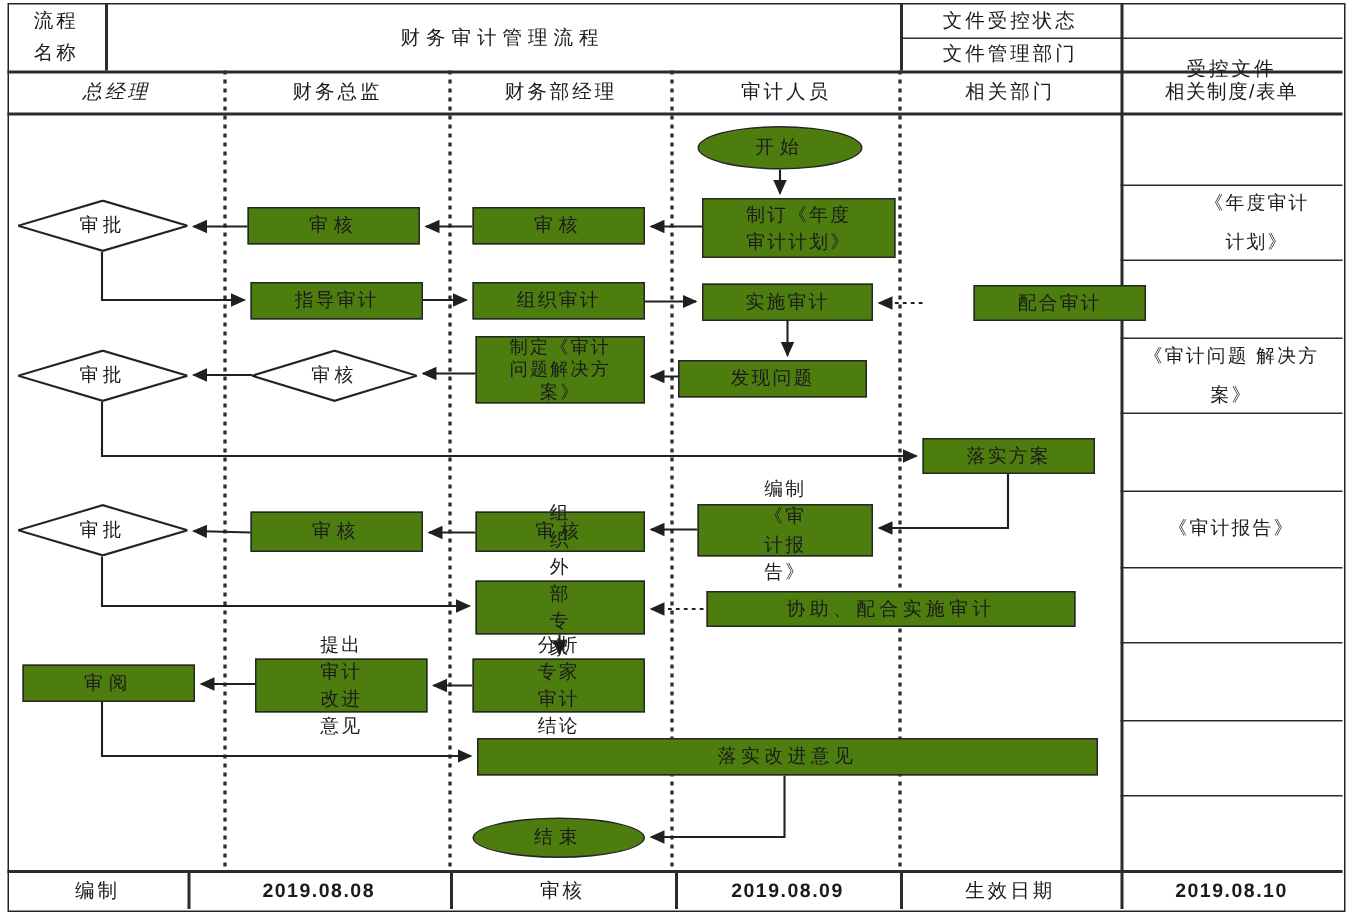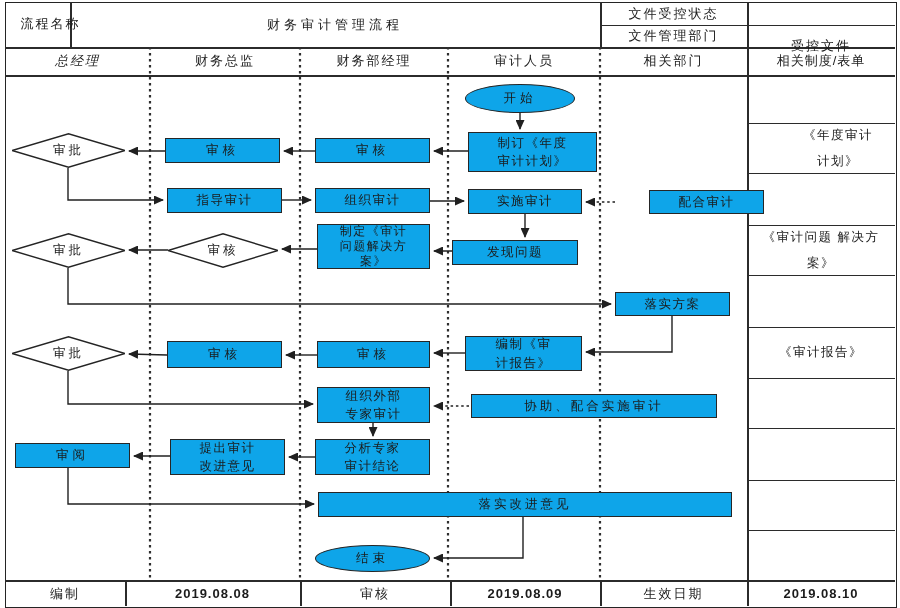--- a/index.html
+++ b/index.html
@@ -2,32 +2,32 @@
 <html><head>
 <meta charset="utf-8">
 <style>
   html,body{margin:0;padding:0;background:#fff;}
   #app{position:relative;width:900px;height:608px;background:#fff;overflow:hidden;
        font-family:"Liberation Sans","DejaVu Sans",sans-serif;color:#1b1b1b;}
   .ln{position:absolute;background:#2b2b2b;z-index:1;}
   .cell{position:absolute;display:flex;align-items:center;justify-content:center;
         text-align:center;font-size:13px;letter-spacing:2px;z-index:4;box-sizing:border-box;}
   .svglayer{position:absolute;left:0;top:0;z-index:2;}
-  .pbox{position:absolute;box-sizing:border-box;border:1.4px solid #262626;background:#0ea5e9;
+  .pbox{position:absolute;box-sizing:border-box;border:1.4px solid #262626;background:#4d7c0f;
         display:flex;align-items:center;justify-content:center;text-align:center;
         font-size:12.5px;letter-spacing:1.5px;line-height:1.45;z-index:3;}
   .ellipse{border-radius:50%/50%;}
   .dnode{position:absolute;z-index:3;}
   .dnode svg{position:absolute;left:0;top:0;}
   .dlabel{position:absolute;inset:0;display:flex;align-items:center;justify-content:center;
           font-size:12.5px;letter-spacing:3px;}
   .sidecell{position:absolute;display:flex;align-items:center;justify-content:center;
             text-align:center;font-size:12.5px;letter-spacing:1.5px;line-height:2.1;
             z-index:4;box-sizing:border-box;padding:0 14px;}
-  .two{padding:0 24px;}
+  .two{padding:0 42px;}
   .wrapbox{padding:0 24px;}
 </style>
 </head>
 <body>
 
 <div id="app">
 
   <div class="ln" style="left:5px;top:2px;width:890px;height:604px;background:none;border:1.8px solid #242424;"></div>
   <div class="ln" style="left:70px;top:2px;width:1.6px;height:45px;"></div>
   <div class="ln" style="left:600px;top:2px;width:1.6px;height:45px;"></div>
@@ -45,21 +45,21 @@
   <div class="ln" style="left:747px;top:123px;width:148px;height:1.2px;"></div>
   <div class="ln" style="left:747px;top:173px;width:148px;height:1.2px;"></div>
   <div class="ln" style="left:747px;top:225px;width:148px;height:1.2px;"></div>
   <div class="ln" style="left:747px;top:275px;width:148px;height:1.2px;"></div>
   <div class="ln" style="left:747px;top:327px;width:148px;height:1.2px;"></div>
   <div class="ln" style="left:747px;top:378px;width:148px;height:1.2px;"></div>
   <div class="ln" style="left:747px;top:428px;width:148px;height:1.2px;"></div>
   <div class="ln" style="left:747px;top:480px;width:148px;height:1.2px;"></div>
   <div class="ln" style="left:747px;top:530px;width:148px;height:1.2px;"></div>
 
-  <div class="cell" style="left:18px;top:2px;width:65px;height:45px;flex-direction:row;line-height:1.55;">
+  <div class="cell" style="left:5px;top:2px;width:65px;height:45px;flex-direction:column;line-height:1.55;">
     <span>流程</span>
     <span>名称</span>
   </div>
   <div class="cell" style="left:70px;top:2px;width:530px;height:45px;letter-spacing:4px;">财务审计管理流程</div>
   <div class="cell" style="left:600px;top:2px;width:147px;height:23px;">文件受控状态</div>
   <div class="cell" style="left:747px;top:2px;width:148px;height:23px;margin-top:32px;">受控文件</div>
   <div class="cell" style="left:600px;top:25px;width:147px;height:22px;">文件管理部门</div>
 
   <div class="cell" style="left:5px;top:47px;width:145px;height:28px;font-style:italic;">总经理</div>
   <div class="cell" style="left:150px;top:47px;width:150px;height:28px;">财务总监</div>

